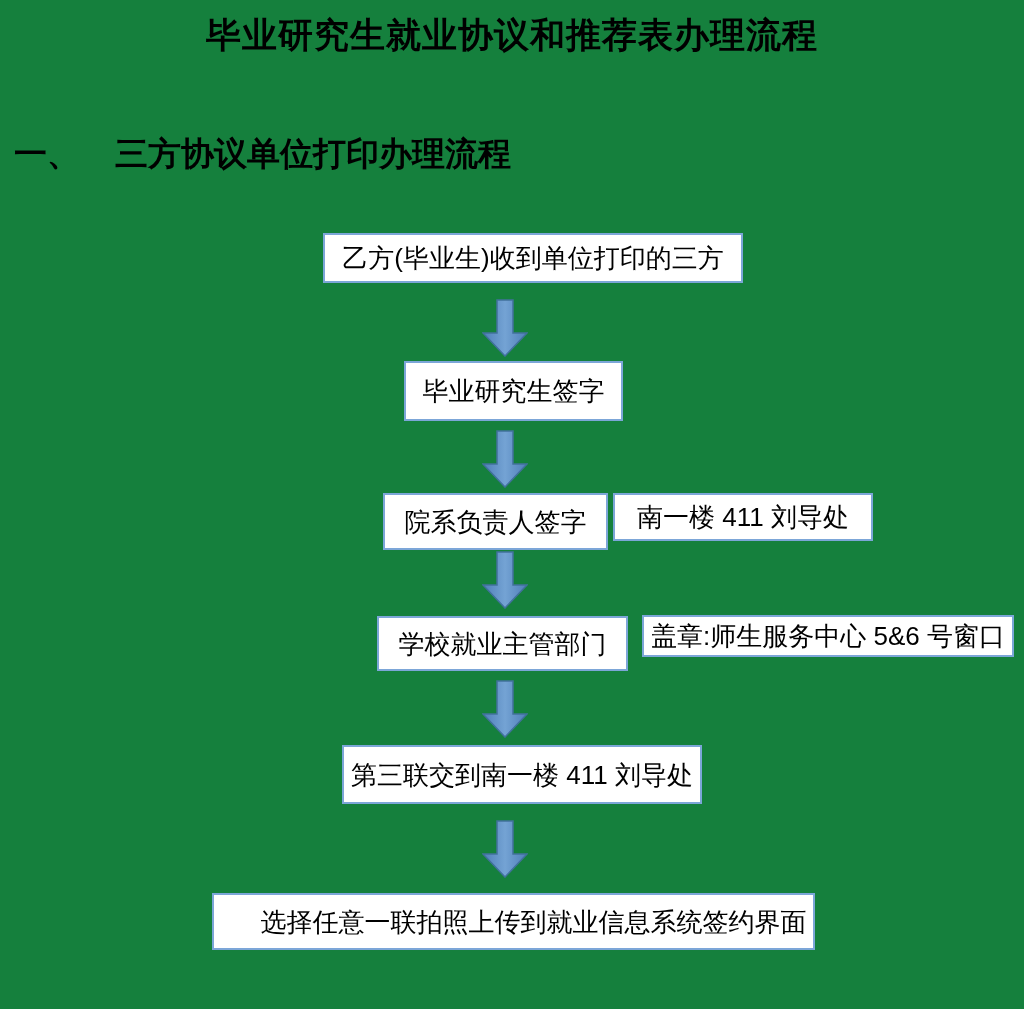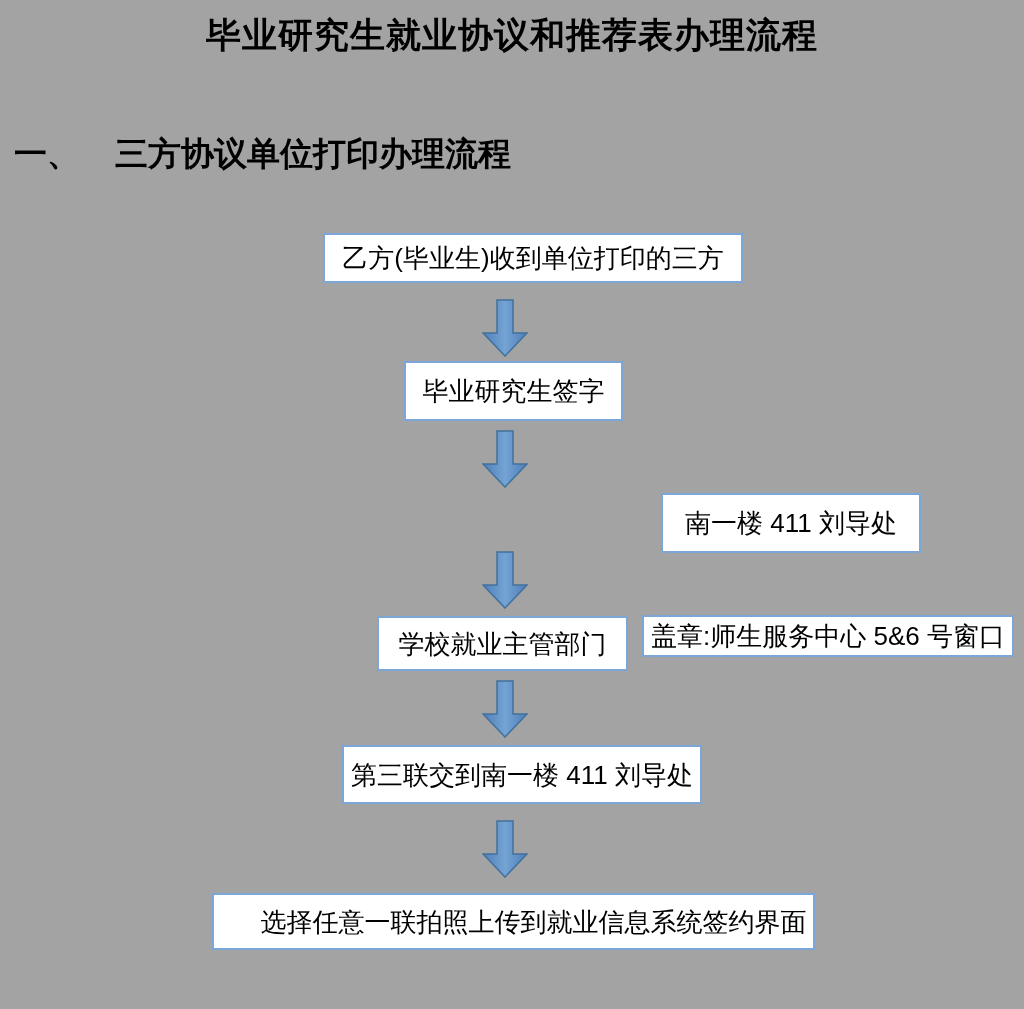--- a/index.html
+++ b/index.html
@@ -5,21 +5,21 @@
   html, body {
     margin: 0;
     padding: 0;
     background: #ffffff;
     font-family: "Liberation Sans", "DejaVu Sans", sans-serif;
   }
   .page {
     position: relative;
     width: 1024px;
     height: 1009px;
-    background: #a3a3a3;
+    background: #15803d;
     overflow: hidden;
   }
   .doc-title {
     position: absolute;
     top: 12px;
     left: 0;
     width: 100%;
     text-align: center;
     font-size: 35px;
     font-weight: 700;
@@ -52,21 +52,21 @@
     font-weight: 400;
     display: flex;
     align-items: center;
     justify-content: center;
     white-space: nowrap;
     line-height: 1;
   }
   .box-step1 { left: 323px; top: 233px; width: 420px; height: 50px; }
   .box-step2 { left: 404px; top: 361px; width: 219px; height: 60px; }
   .box-step3 { left: 383px; top: 493px; width: 225px; height: 57px; }
-  .box-note1 { left: 661px; top: 493px; width: 260px; height: 60px; }
+  .box-note1 { left: 613px; top: 493px; width: 260px; height: 48px; }
   .box-step4 { left: 377px; top: 616px; width: 251px; height: 55px; }
   .box-note2 { left: 642px; top: 615px; width: 372px; height: 42px; }
   .box-step5 { left: 342px; top: 745px; width: 360px; height: 59px; }
   .box-step6 { left: 212px; top: 893px; width: 603px; height: 57px; padding-left: 40px; }
   .arrow {
     position: absolute;
     left: 482px;
     width: 46px;
     height: 58px;
   }
@@ -114,20 +114,23 @@
         <linearGradient id="g2" x1="0" y1="0" x2="1" y2="0">
           <stop offset="0" stop-color="#4f7fb8"></stop>
             <stop offset="0.5" stop-color="#74a3d4"></stop>
             <stop offset="1" stop-color="#4f7fb8"></stop>
         </linearGradient>
       </defs>
       <polygon points="15,1 31,1 31,34 45,34 23,57 1,34 15,34" fill="url(#g2)" stroke="#41719c" stroke-width="1.5"></polygon>
     </svg>
   </div>
 
+  <div class="flow-box box-step3">
+    <span>院系负责人签字</span>
+  </div>
 
   <div class="flow-box box-note1">
     <span>南一楼 411 刘导处</span>
   </div>
 
   <div class="arrow arrow-3">
     <svg viewBox="0 0 46 58" xmlns="http://www.w3.org/2000/svg">
       <defs>
         <linearGradient id="g3" x1="0" y1="0" x2="1" y2="0">
           <stop offset="0" stop-color="#4f7fb8"></stop>

